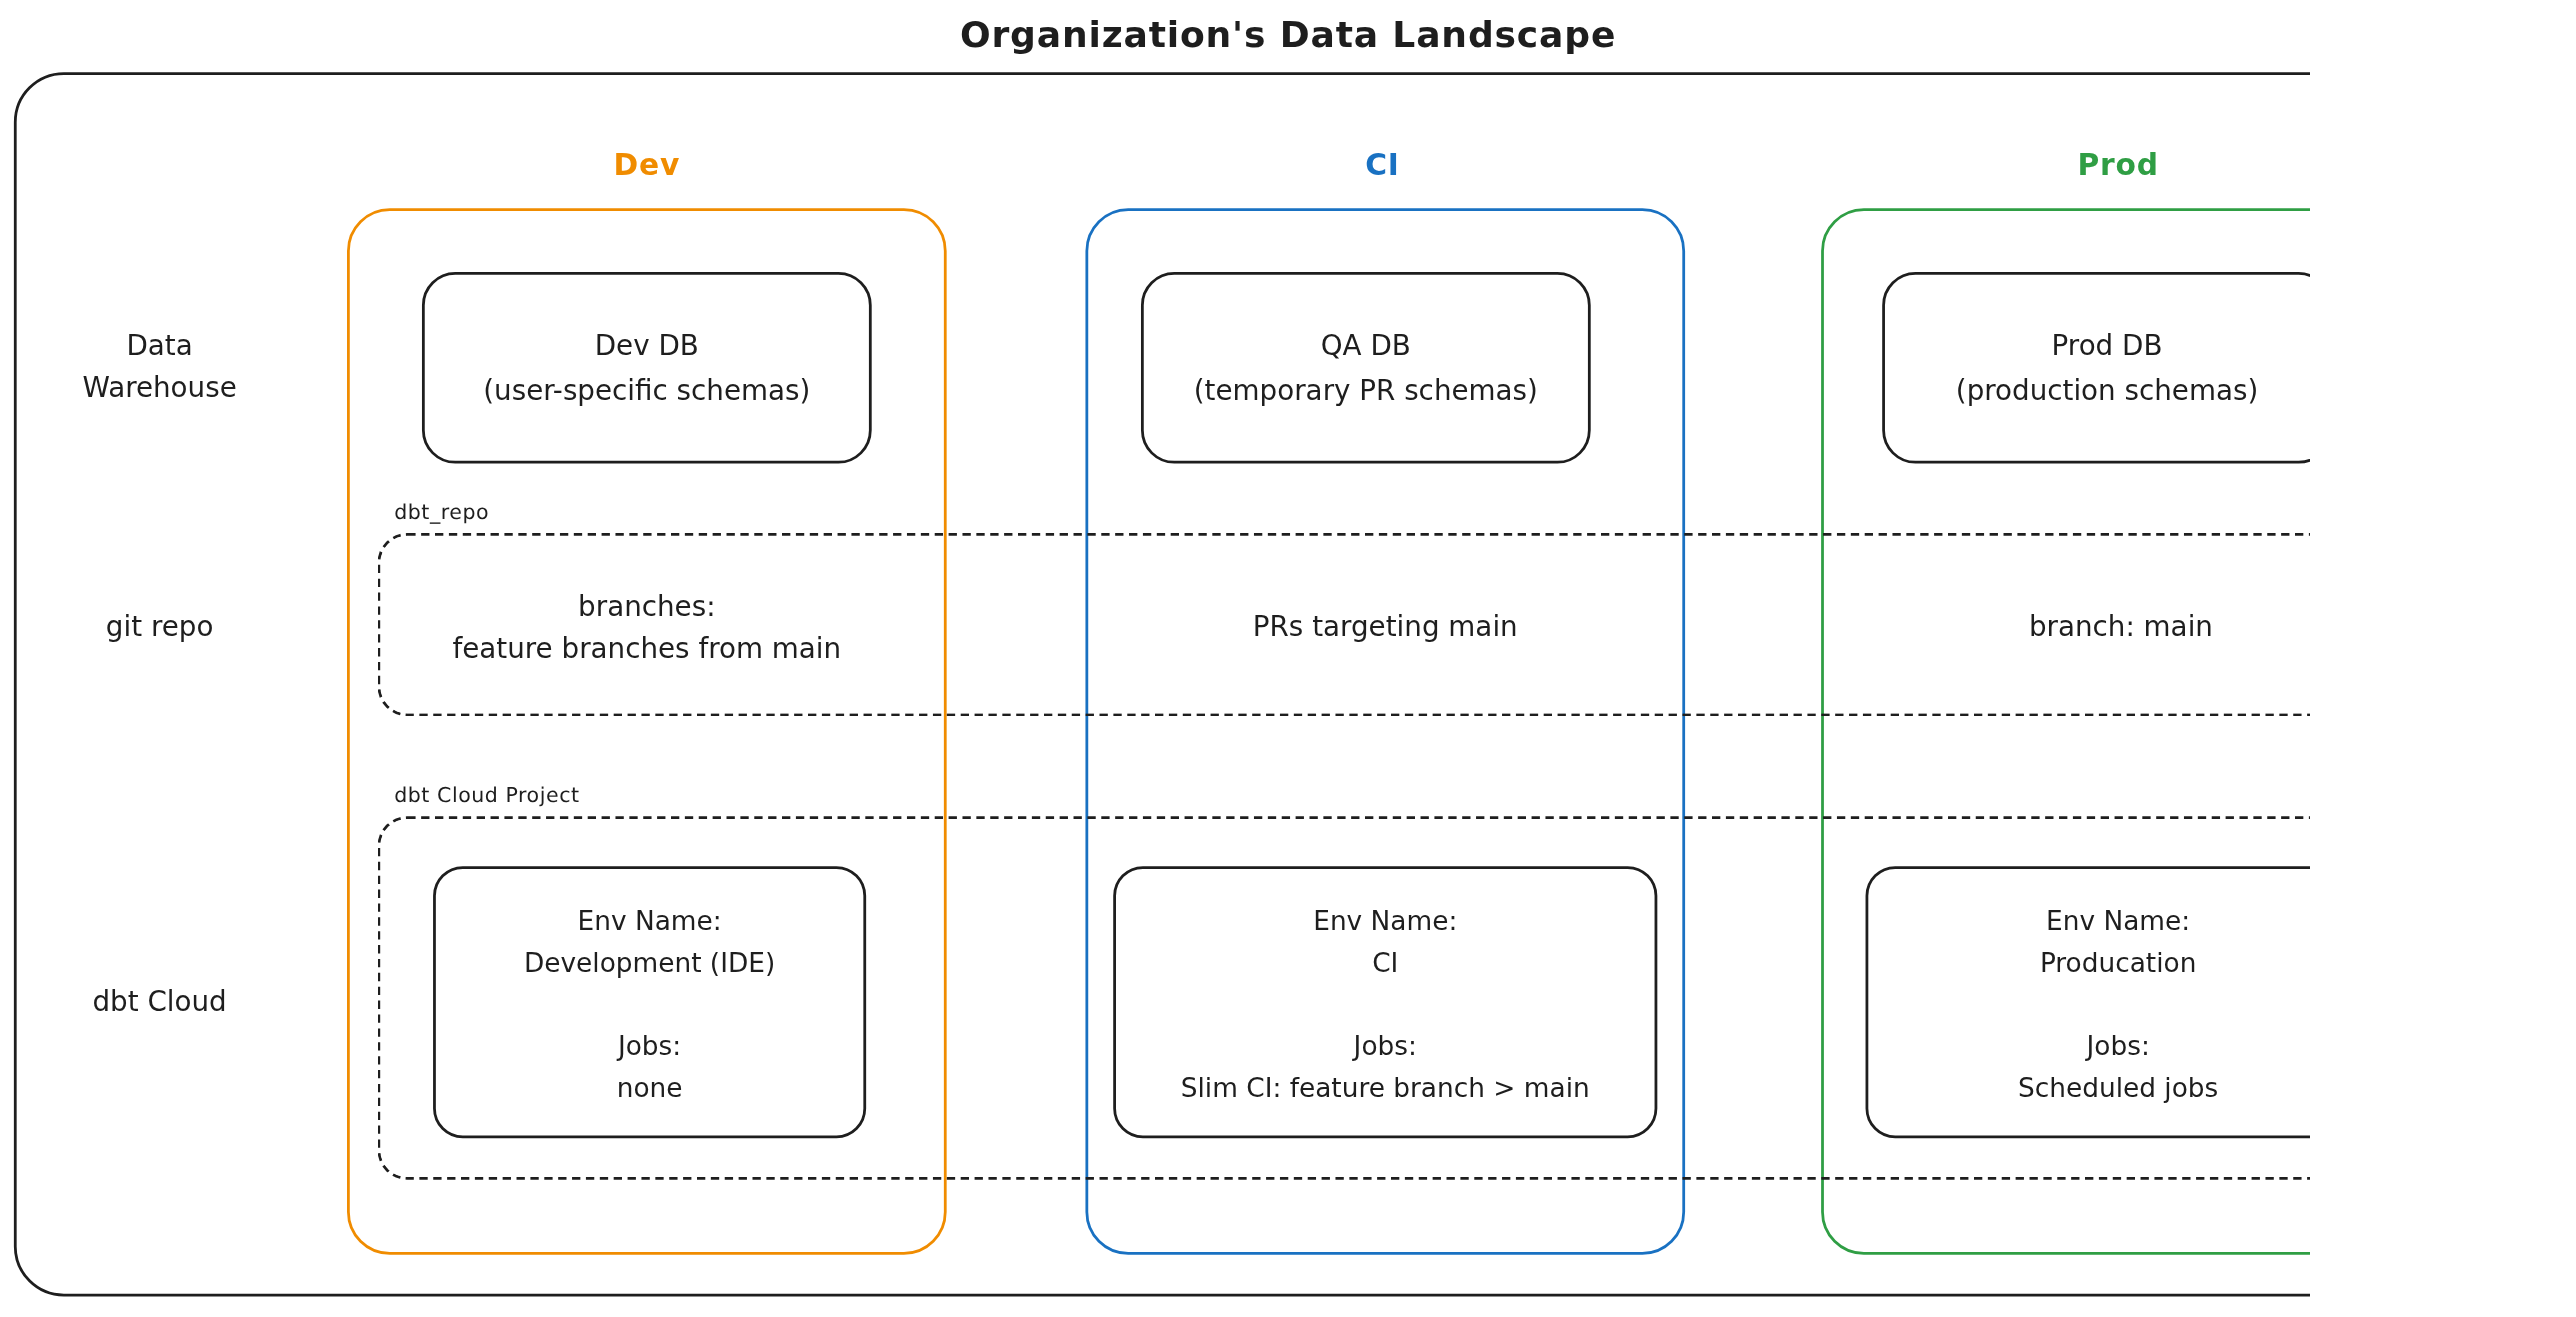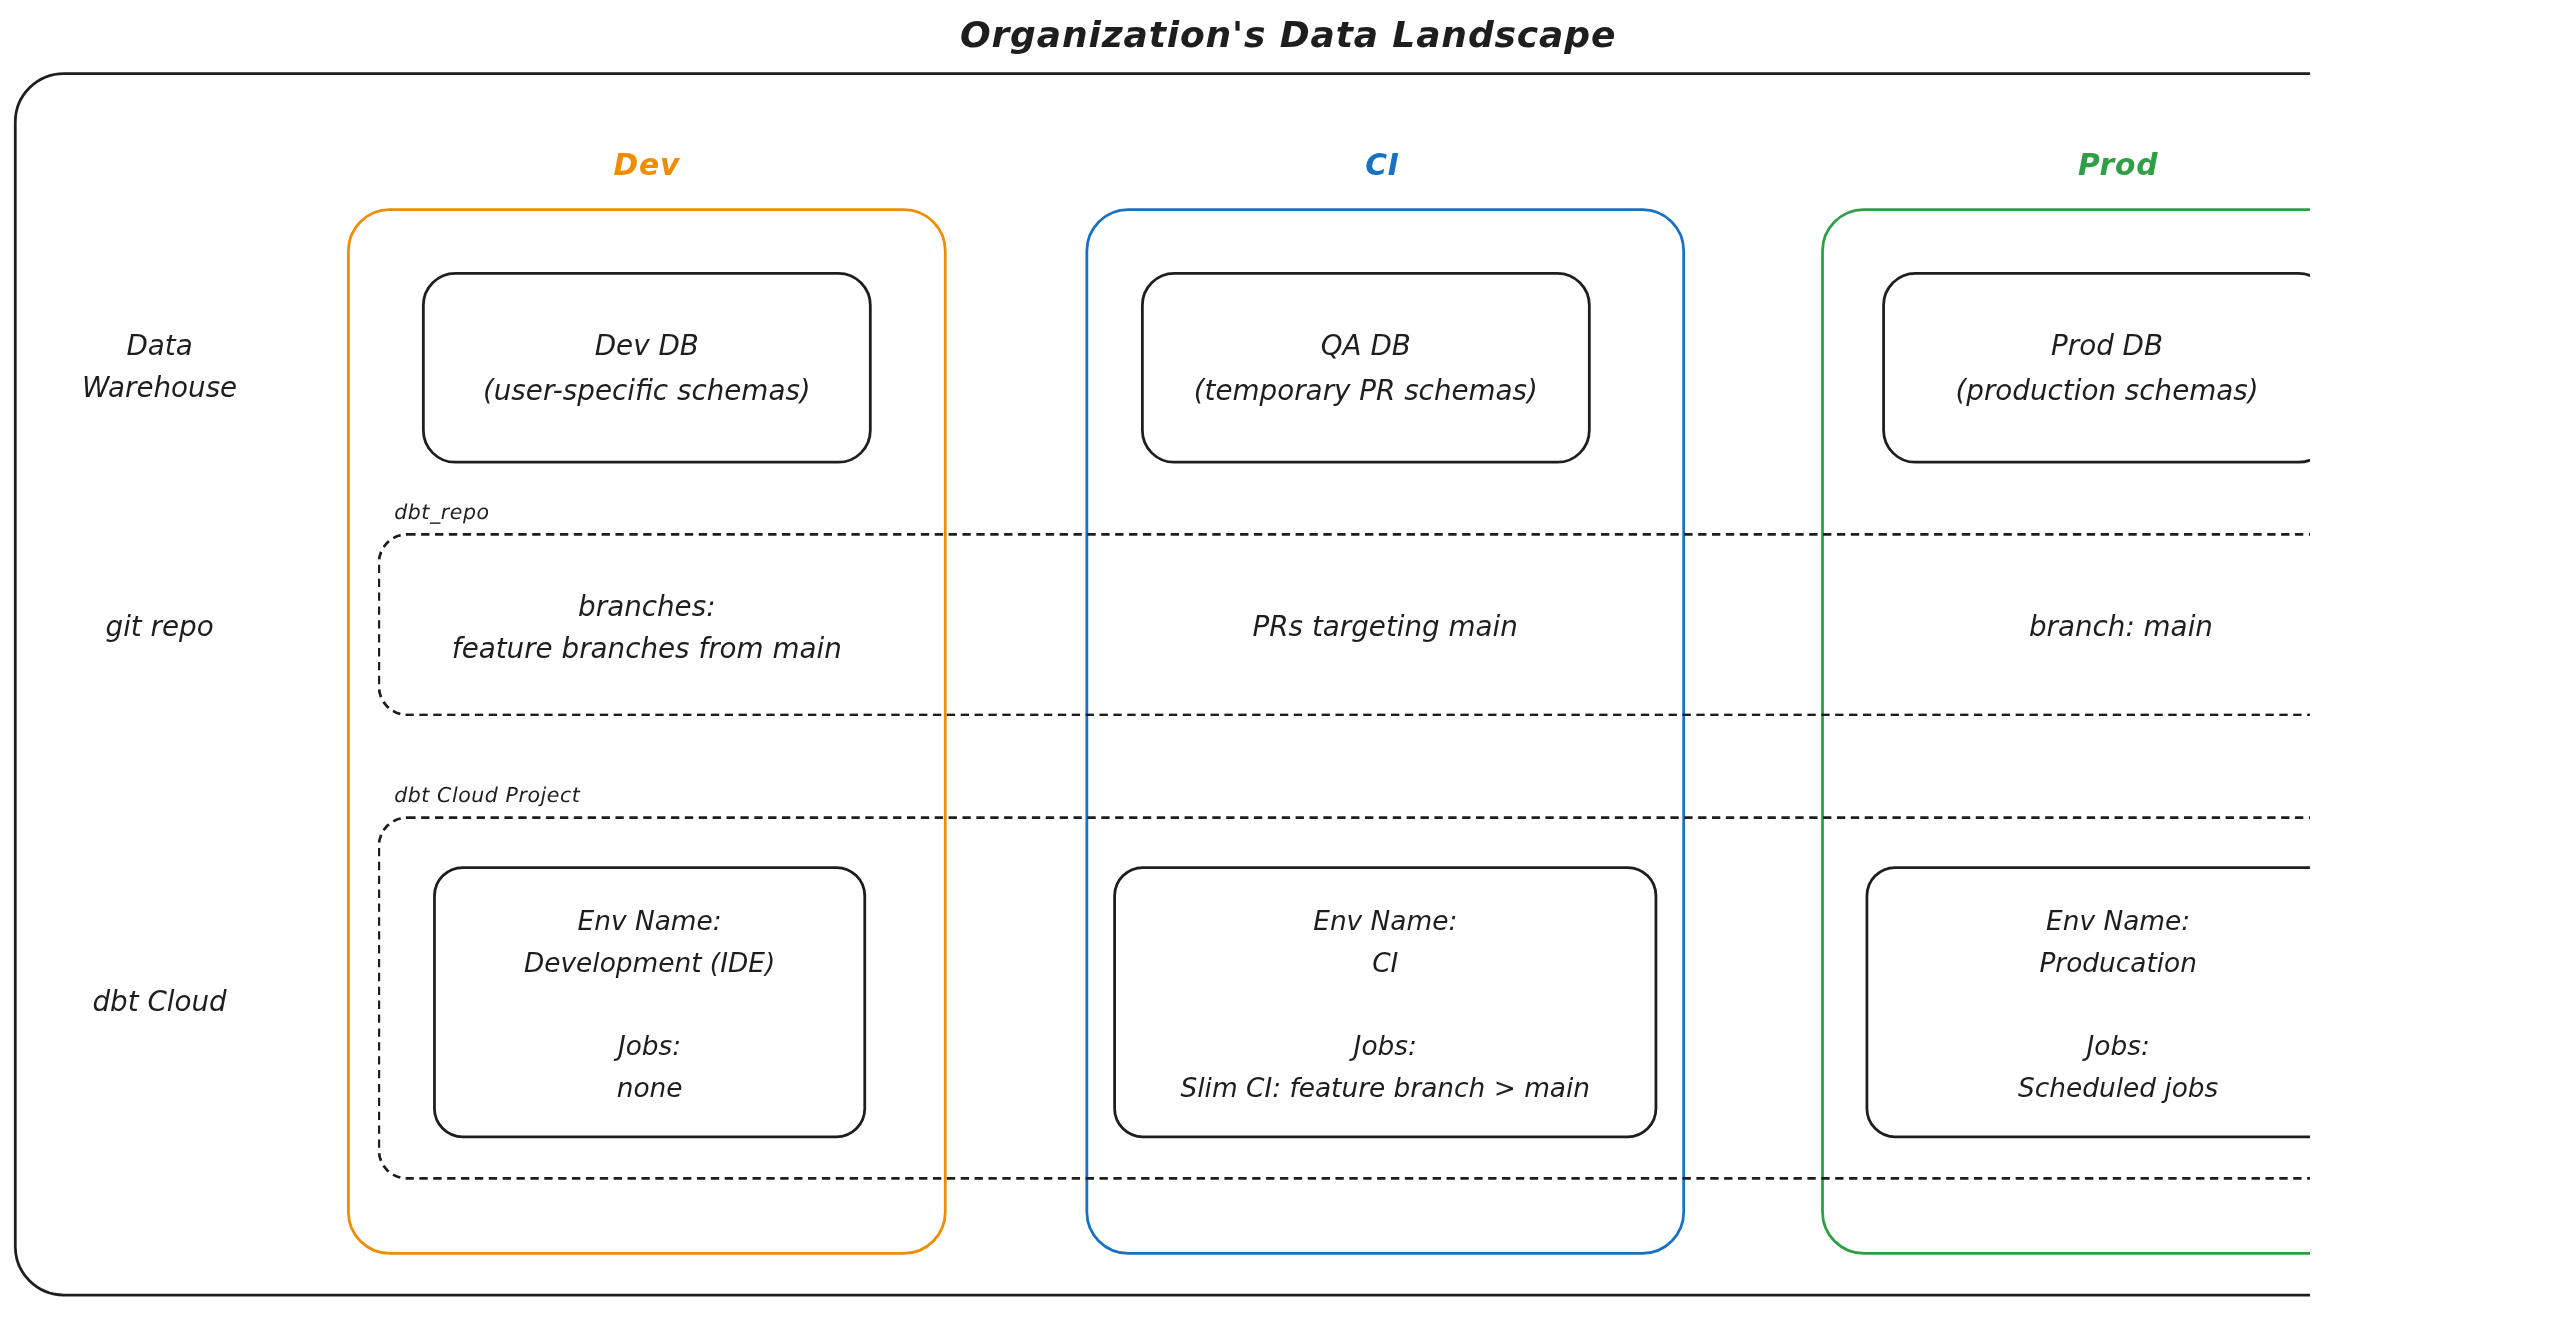--- a/index.html
+++ b/index.html
@@ -6,21 +6,20 @@
     margin: 0;
     padding: 0;
     background: #ffffff;
   }
   .viewport {
     width: 2310px;
     height: 1317px;
     overflow: hidden;
     background: #ffffff;
     position: relative;
-    font-style: italic;
   }
   .stage {
     position: relative;
     width: 928px;
     height: 475px;
     transform: scale(2.7761);
     transform-origin: 0 0;
     font-family: "DejaVu Sans", sans-serif;
     color: #1e1e1e;
   }

